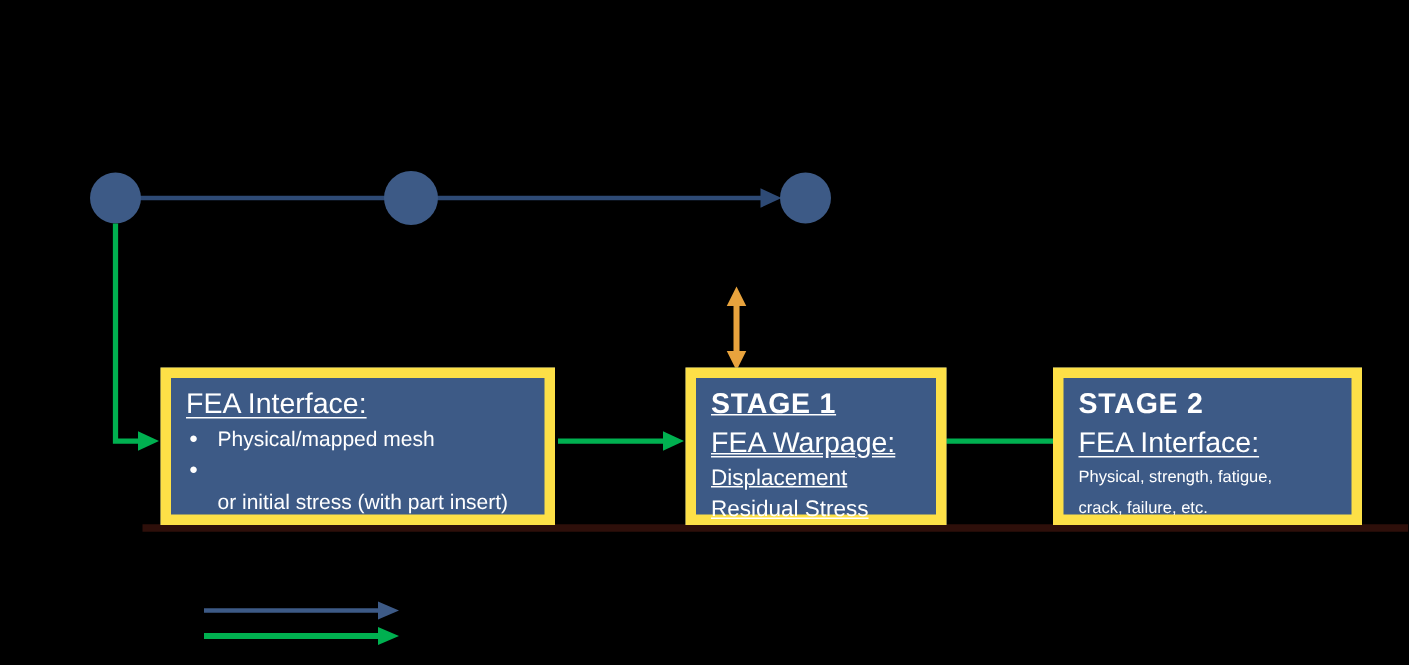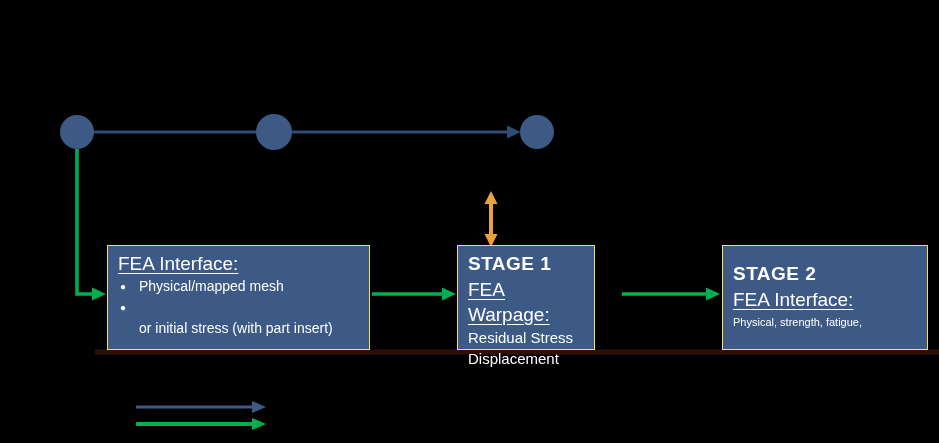--- a/index.html
+++ b/index.html
@@ -9,26 +9,26 @@
     background:#000000;
     overflow:hidden;
     font-family:"Liberation Sans", sans-serif;
   }
   svg.diagram-layer { position:absolute; left:0; top:0; width:939px; height:443px; }
 
   .box {
     position:absolute;
     box-sizing:border-box;
     background:#3D5A86;
-    border:1px solid #fde047;
+    border:7px solid #fde047;
     color:#FFFFFF;
   }
   .box-fea-interface { left:107px; top:245px; width:263px; height:105px; padding:5px 6px 4px 10px; }
-  .box-stage1        { left:457px; top:245px; width:138px; height:105px; padding:5px 6px 0 10px; }
-  .box-stage2        { left:722px; top:245px; width:206px; height:105px; padding:15px 6px 4px 10px; }
+  .box-stage1        { left:457px; top:245px; width:174px; height:105px; padding:5px 6px 0 10px;text-decoration:underline; }
+  .box-stage2        { left:702px; top:245px; width:206px; height:105px; padding:5px 6px 4px 10px; }
 
   .stage-label { font-size:19px; font-weight:bold; line-height:26px; letter-spacing:0.5px; }
   .box-title   { font-size:19px; line-height:25px; text-decoration:underline; text-underline-offset:3px; }
   .box-line    { font-size:15px; line-height:21px; }
   .box-body    { font-size:11px; line-height:21px; }
 
   .bullet-item { display:flex; font-size:14px; line-height:21px; }
   .bullet-dot  { width:19px; flex:0 0 19px; font-size:10px; line-height:21px; text-align:left; padding-left:2px; }
   .bullet-text { flex:1; }
 </style>
@@ -78,25 +78,26 @@
       <span class="bullet-text">
         <br>
         <span>or initial stress (with part insert)</span>
       </span>
     </div>
   </div>
 
   <div class="box box-stage1">
     <div class="stage-label">STAGE 1</div>
     <div class="box-title">FEA Warpage:</div>
+    <div class="box-line">Displacement</div>
     <div class="box-line">Residual Stress</div>
-    <div class="box-line">Displacement</div>
   </div>
 
   <div class="box box-stage2">
     <div class="stage-label">STAGE 2</div>
     <div class="box-title">FEA Interface:</div>
     <div class="box-body">
       <span>Physical, strength, fatigue,</span><br>
+      <span>crack, failure, etc.</span>
     </div>
   </div>
 
 </div>
 
 </body></html>

